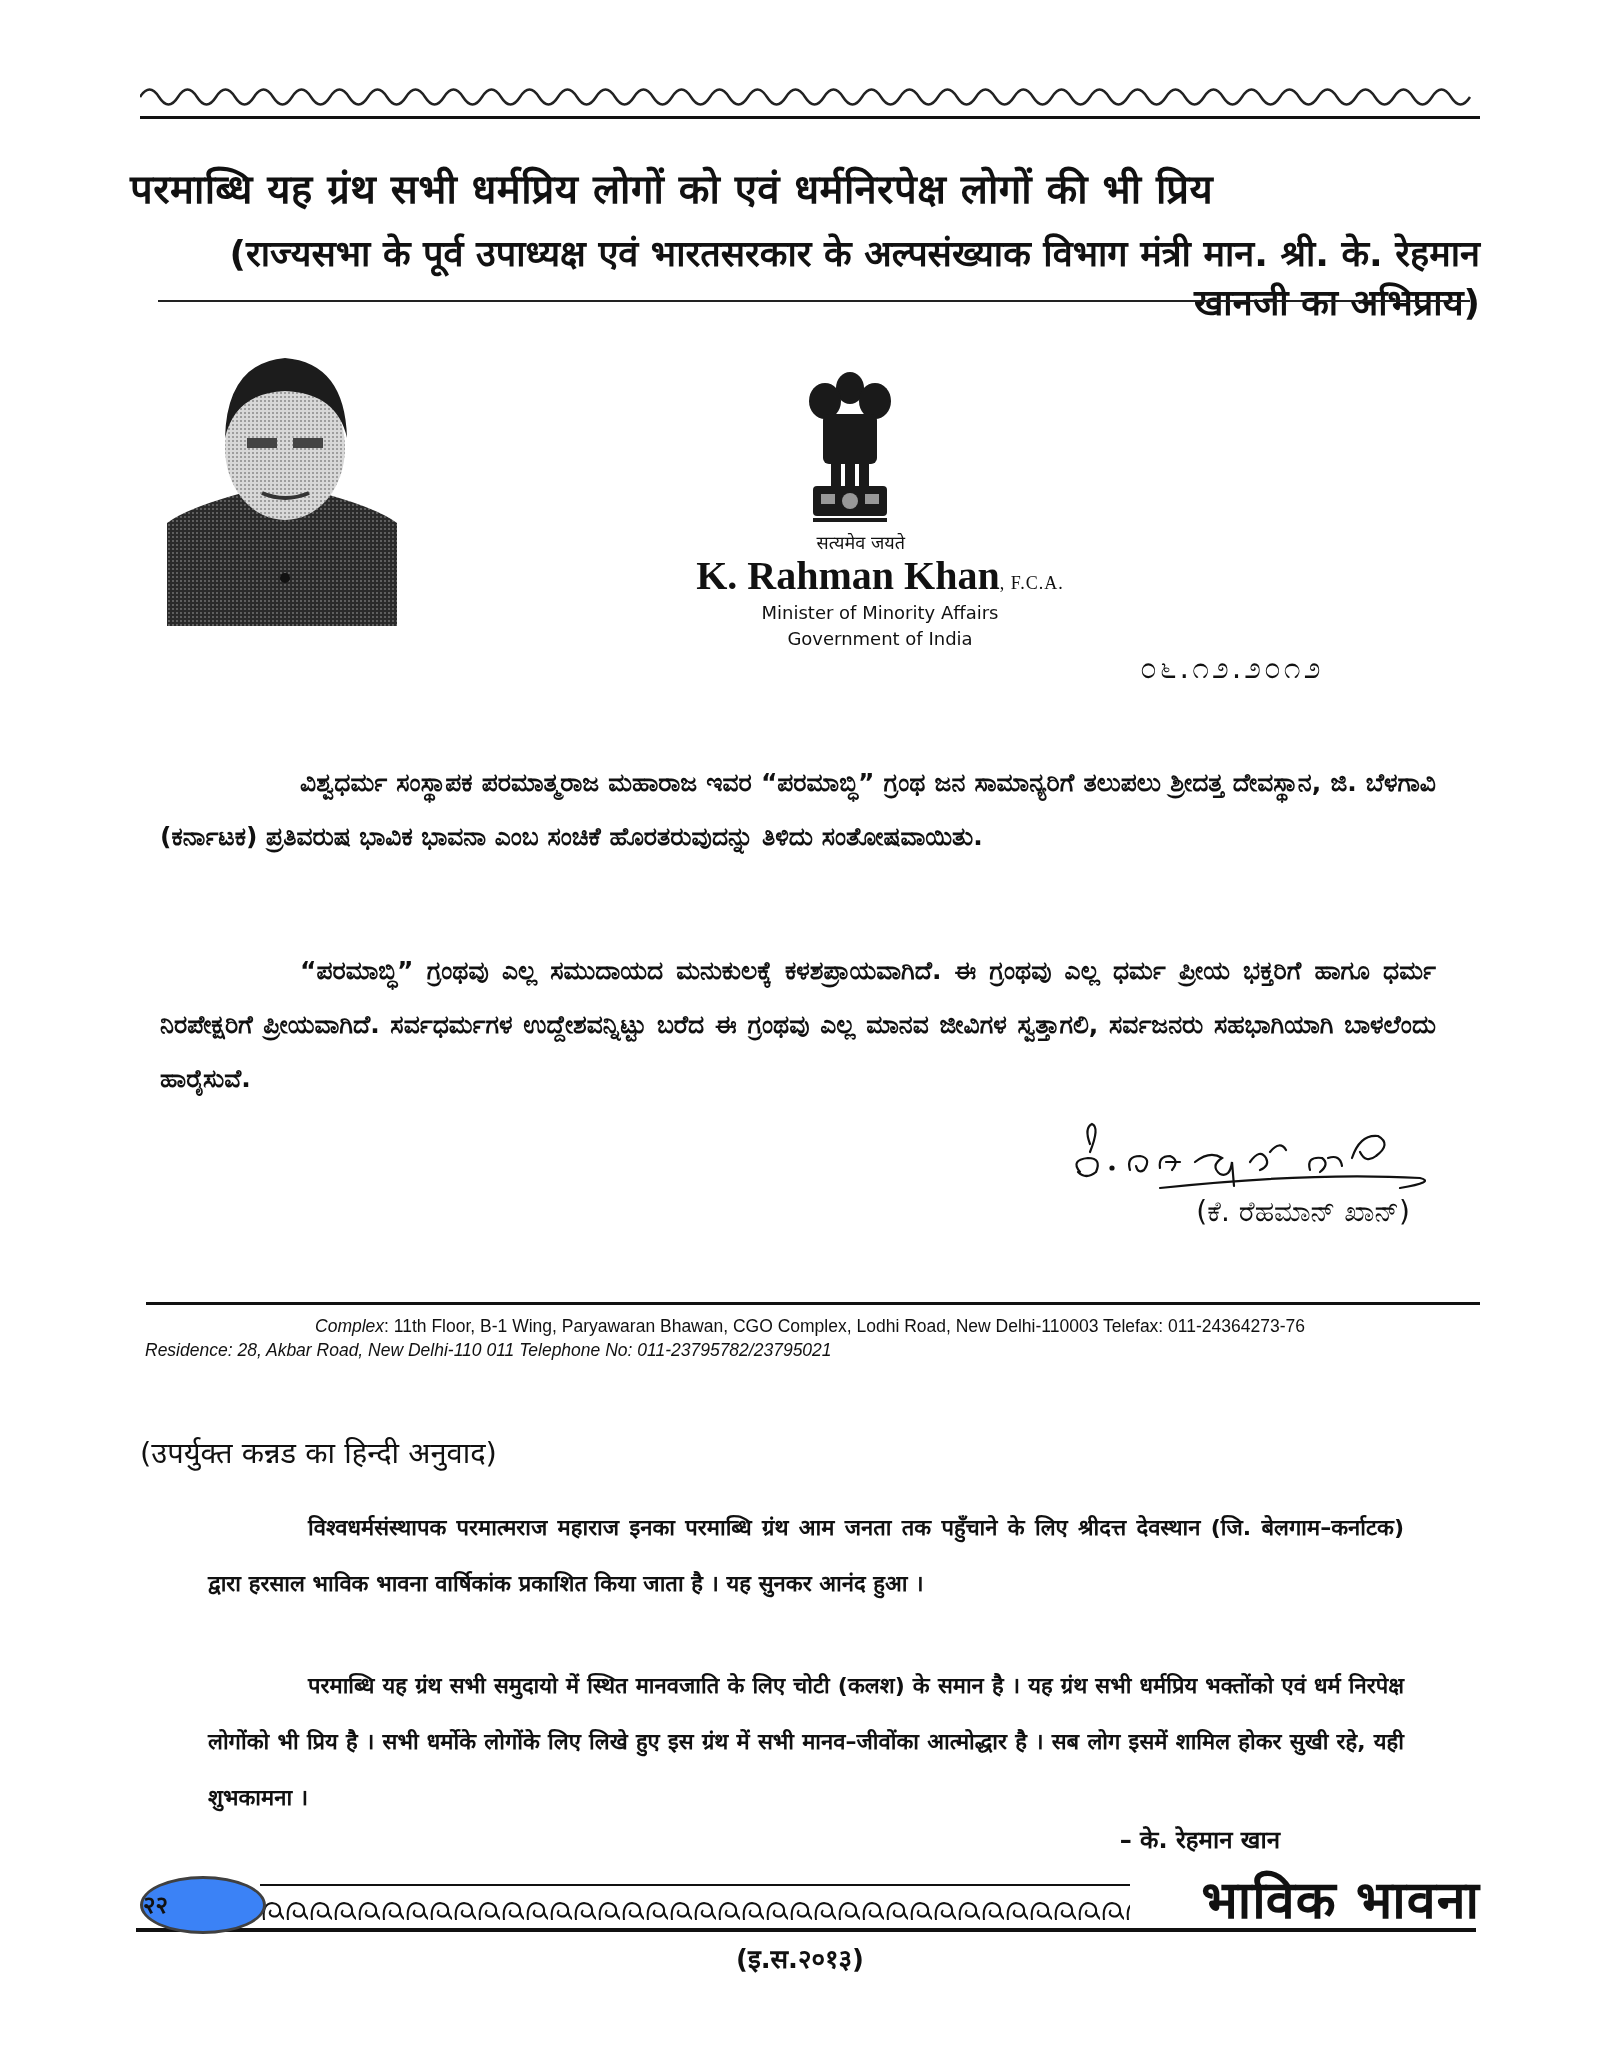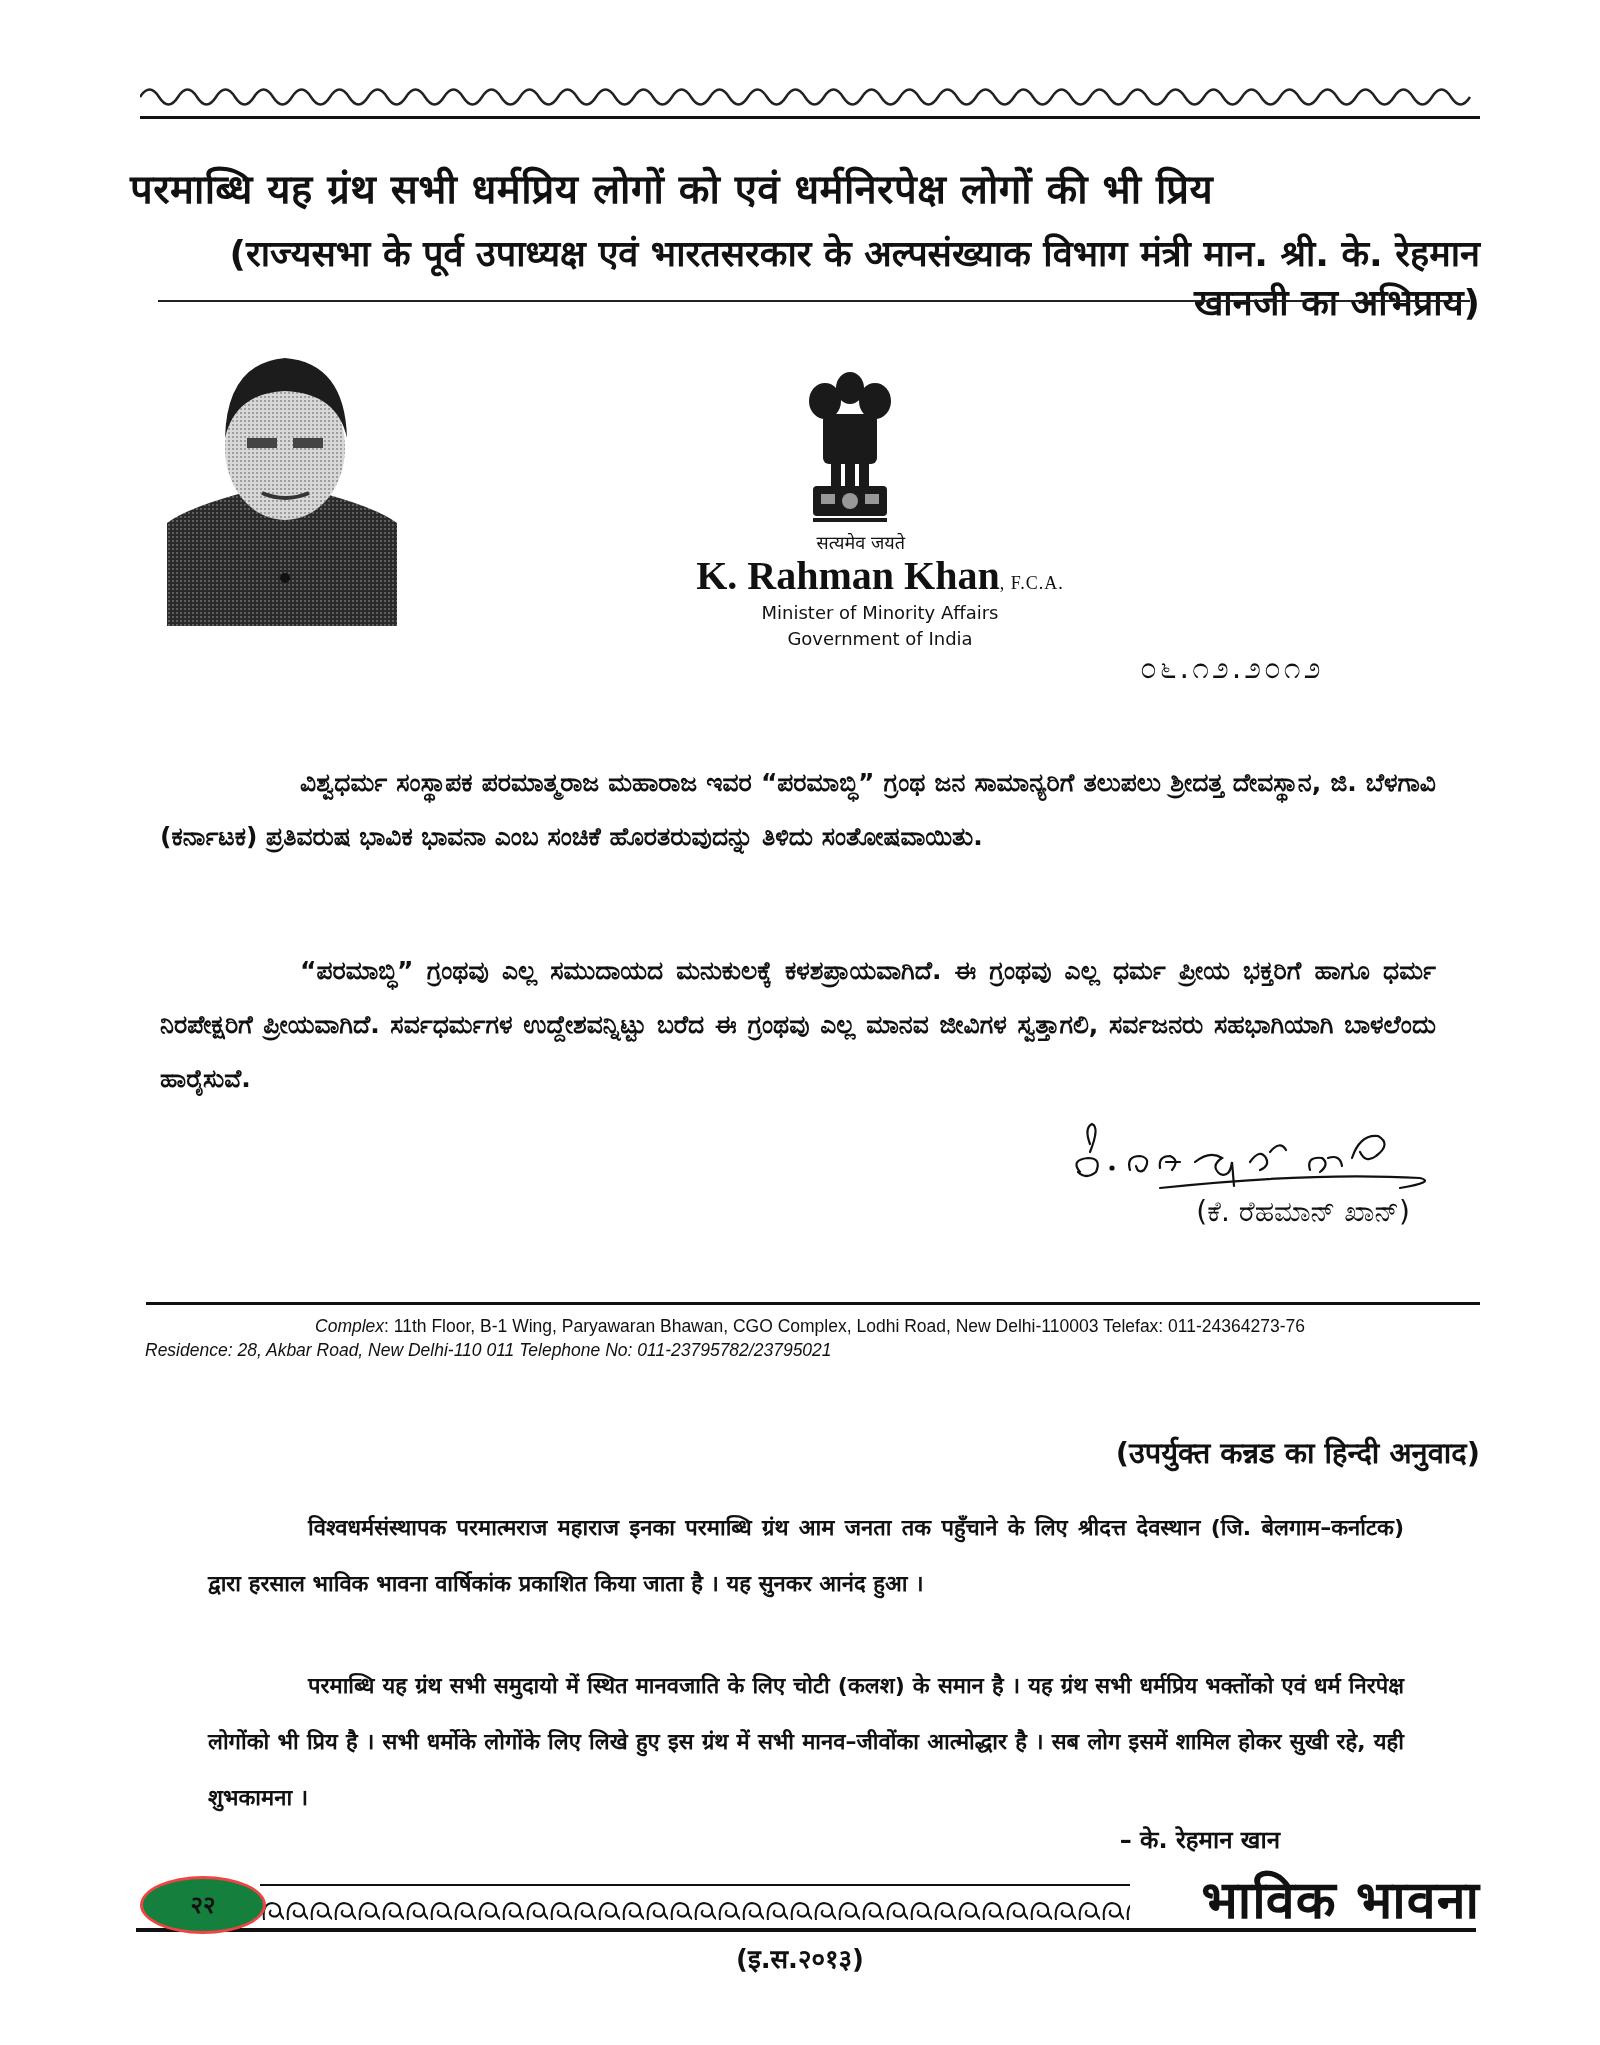--- a/index.html
+++ b/index.html
@@ -20,29 +20,29 @@
   .date { left:1140px; top:650px; width:260px; font-size:30px; letter-spacing:3px; }
   .kpara { font-size:25px; font-weight:bold; line-height:54px; text-align:justify; text-align-last:left; }
   .kp1 { left:160px; top:756px; width:1276px; text-indent:140px; }
   .kp2 { left:160px; top:944px; width:1276px; text-indent:140px; }
   .sig-hand { left:1060px; top:1122px; width:380px; height:68px; }
   .sig-name { left:1020px; top:1195px; width:390px; text-align:right; font-size:28px; font-weight:normal; }
   .rule-foot { left:146px; top:1302px; width:1334px; height:3px; background:#111; }
   .addr1 { left:140px; top:1316px; width:1340px; text-align:center; font-size:17.5px; font-family:"Liberation Sans", sans-serif; white-space:nowrap; }
   .addr2 { left:145px; top:1340px; width:1340px; text-align:left; font-size:17.5px; font-style:italic; font-family:"Liberation Sans", sans-serif; white-space:nowrap; }
   .addr1 .lbl { font-style:italic; }
-  .hindi-head { left:140px; top:1432px; width:1340px; text-align:right; font-size:29px; font-weight:bold; }
+  .hindi-head { left:140px; top:1432px; width:1340px; text-align:left; font-size:29px; font-weight:normal; }
   .hpara { font-size:22px; font-weight:bold; line-height:56px; text-align:justify; text-align-last:left; }
   .hp1 { left:208px; top:1500px; width:1196px; text-indent:100px; }
   .hp2 { left:208px; top:1658px; width:1196px; text-indent:100px; }
   .hsign { left:1040px; top:1822px; width:240px; text-align:right; font-size:24px; font-weight:bold; }
   .footer-line1 { left:260px; top:1884px; width:870px; height:2px; background:#111; }
   .footer-line2 { left:136px; top:1928px; width:1340px; height:4px; background:#111; }
   .footer-scroll { left:260px; top:1898px; width:870px; height:26px; }
-  .page-circle { left:140px; top:1876px; width:120px; height:52px; border:3px solid #ef4444; border-radius:50%; background:#15803d; text-align:center; line-height:52px; font-size:24px; font-weight:bold; }
+  .page-circle { left:140px; top:1876px; width:120px; height:52px; border:3px solid #404040; border-radius:50%; background:#3b82f6; text-align:left; line-height:52px; font-size:24px; font-weight:bold; }
   .mag-title { left:1140px; top:1870px; width:340px; text-align:right; font-size:52px; font-weight:bold; line-height:60px; letter-spacing:1px; }
   .year { left:600px; top:1940px; width:400px; text-align:center; font-size:26px; font-weight:bold; }
 </style>
 </head>
 <body>
 
 <svg class="abs wave" viewBox="0 0 1340 30" preserveAspectRatio="none">
   <path d="M0 15 Q 9.5 0 19 15 T 38 15 T 57 15 T 76 15 T 95 15 T 114 15 T 133 15 T 152 15 T 171 15 T 190 15 T 209 15 T 228 15 T 247 15 T 266 15 T 285 15 T 304 15 T 323 15 T 342 15 T 361 15 T 380 15 T 399 15 T 418 15 T 437 15 T 456 15 T 475 15 T 494 15 T 513 15 T 532 15 T 551 15 T 570 15 T 589 15 T 608 15 T 627 15 T 646 15 T 665 15 T 684 15 T 703 15 T 722 15 T 741 15 T 760 15 T 779 15 T 798 15 T 817 15 T 836 15 T 855 15 T 874 15 T 893 15 T 912 15 T 931 15 T 950 15 T 969 15 T 988 15 T 1007 15 T 1026 15 T 1045 15 T 1064 15 T 1083 15 T 1102 15 T 1121 15 T 1140 15 T 1159 15 T 1178 15 T 1197 15 T 1216 15 T 1235 15 T 1254 15 T 1273 15 T 1292 15 T 1311 15 T 1330 15" fill="none" stroke="#222" stroke-width="2.5"></path>
 </svg>
 <div class="abs rule-top"></div>

